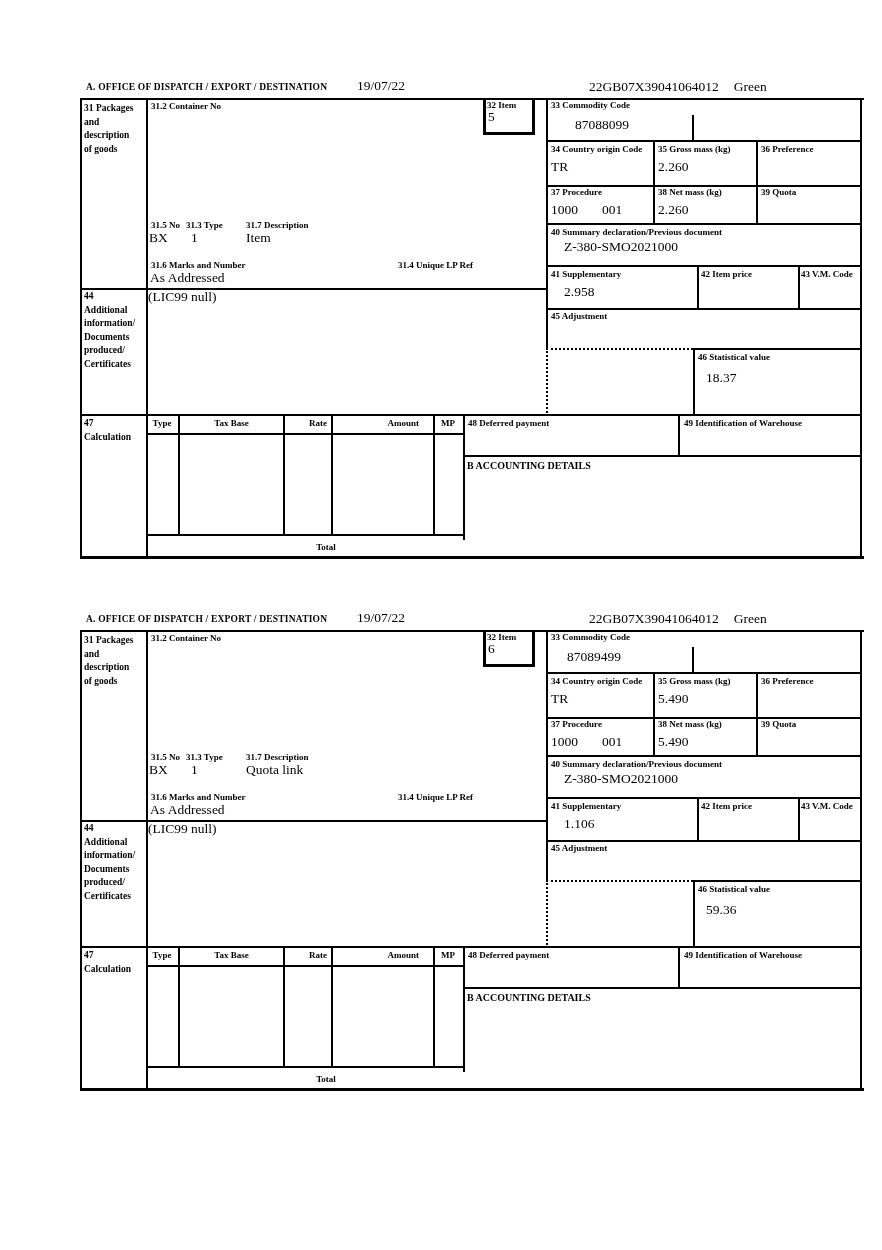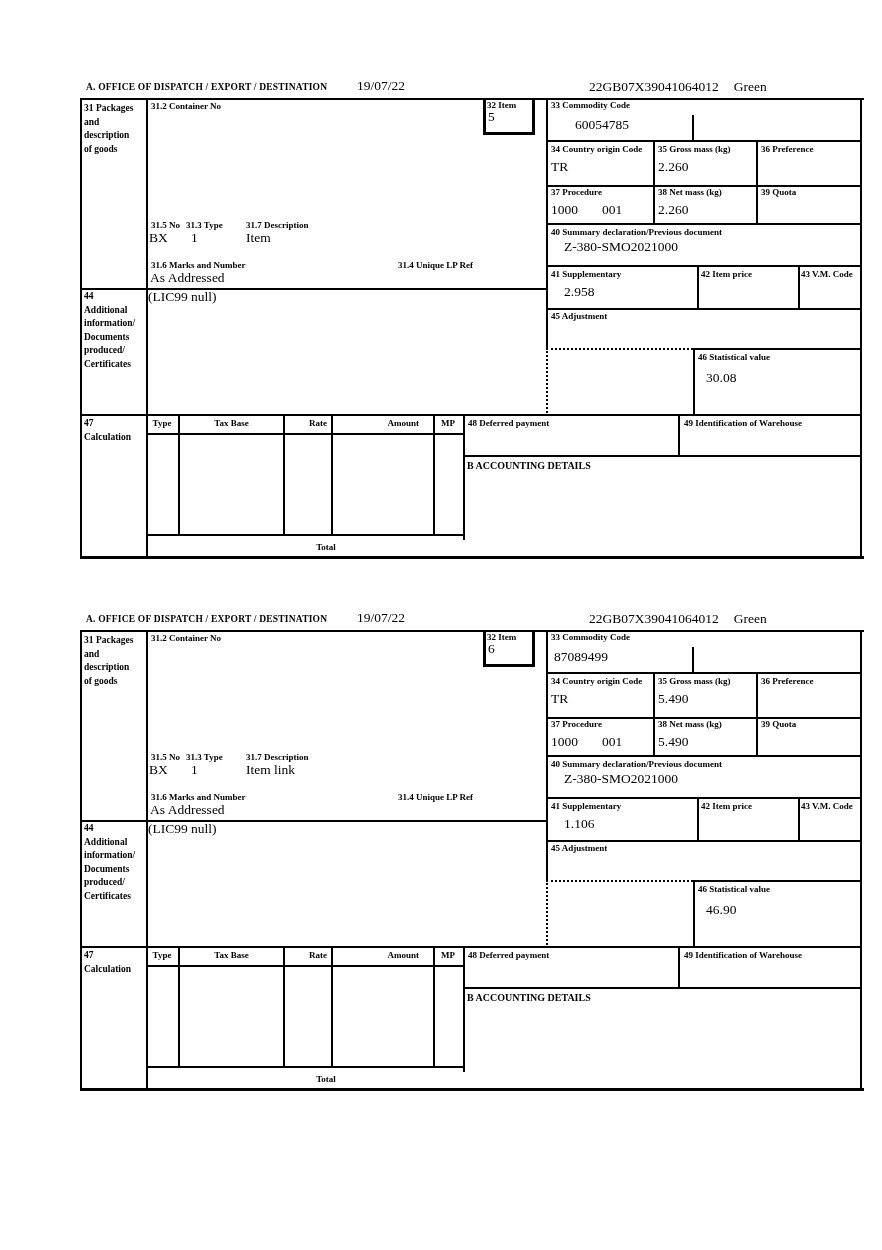--- a/index.html
+++ b/index.html
@@ -30,21 +30,21 @@
   <div class="lab col-lab" style="left:84px;top:24px;width:62px">31 Packages
 and
 description
 of goods</div>
   <div class="lab" style="left:151px;top:23px">31.2 Container No</div>
 
   <div class="lab" style="left:487px;top:22px">32 Item</div>
   <div class="val" style="left:488px;top:31px">5</div>
 
   <div class="lab" style="left:551px;top:22px">33 Commodity Code</div>
-  <div class="val" style="left:575px;top:39px">60054785</div>
+  <div class="val" style="left:575px;top:39px">87088099</div>
 
   <div class="lab" style="left:551px;top:66px">34 Country origin Code</div>
   <div class="val" style="left:551px;top:81px">TR</div>
   <div class="lab" style="left:658px;top:66px">35 Gross mass (kg)</div>
   <div class="val" style="left:658px;top:81px">2.260</div>
   <div class="lab" style="left:761px;top:66px">36 Preference</div>
 
   <div class="lab" style="left:551px;top:109px">37 Procedure</div>
   <div class="val" style="left:551px;top:124px"><span>1000</span><span style="margin-left:24px">001</span></div>
   <div class="lab" style="left:658px;top:109px">38 Net mass (kg)</div>
@@ -54,21 +54,21 @@
   <div class="lab" style="left:551px;top:149px">40 Summary declaration/Previous document</div>
   <div class="val" style="left:564px;top:161px">Z-380-SMO2021000</div>
 
   <div class="lab" style="left:551px;top:191px">41 Supplementary</div>
   <div class="val" style="left:564px;top:206px">2.958</div>
   <div class="lab" style="left:701px;top:191px">42 Item price</div>
   <div class="lab" style="left:801px;top:191px">43 V.M. Code</div>
 
   <div class="lab" style="left:551px;top:233px">45 Adjustment</div>
   <div class="lab" style="left:698px;top:274px">46 Statistical value</div>
-  <div class="val" style="left:706px;top:292px">30.08</div>
+  <div class="val" style="left:706px;top:292px">18.37</div>
 
   <div class="lab" style="left:151px;top:142px">31.5 No</div>
   <div class="lab" style="left:186px;top:142px">31.3 Type</div>
   <div class="lab" style="left:246px;top:142px">31.7 Description</div>
   <div class="val" style="left:149px;top:152px">BX</div>
   <div class="val" style="left:191px;top:152px">1</div>
   <div class="val" style="left:246px;top:152px">Item</div>
 
   <div class="lab" style="left:151px;top:182px">31.6 Marks and Number</div>
   <div class="lab" style="left:398px;top:182px">31.4 Unique LP Ref</div>
@@ -137,21 +137,21 @@
   <div class="lab col-lab" style="left:84px;top:24px;width:62px">31 Packages
 and
 description
 of goods</div>
   <div class="lab" style="left:151px;top:23px">31.2 Container No</div>
 
   <div class="lab" style="left:487px;top:22px">32 Item</div>
   <div class="val" style="left:488px;top:31px">6</div>
 
   <div class="lab" style="left:551px;top:22px">33 Commodity Code</div>
-  <div class="val" style="left:554px;top:39px">87089499</div>
+  <div class="val" style="left:567px;top:39px">87089499</div>
 
   <div class="lab" style="left:551px;top:66px">34 Country origin Code</div>
   <div class="val" style="left:551px;top:81px">TR</div>
   <div class="lab" style="left:658px;top:66px">35 Gross mass (kg)</div>
   <div class="val" style="left:658px;top:81px">5.490</div>
   <div class="lab" style="left:761px;top:66px">36 Preference</div>
 
   <div class="lab" style="left:551px;top:109px">37 Procedure</div>
   <div class="val" style="left:551px;top:124px"><span>1000</span><span style="margin-left:24px">001</span></div>
   <div class="lab" style="left:658px;top:109px">38 Net mass (kg)</div>
@@ -161,28 +161,28 @@
   <div class="lab" style="left:551px;top:149px">40 Summary declaration/Previous document</div>
   <div class="val" style="left:564px;top:161px">Z-380-SMO2021000</div>
 
   <div class="lab" style="left:551px;top:191px">41 Supplementary</div>
   <div class="val" style="left:564px;top:206px">1.106</div>
   <div class="lab" style="left:701px;top:191px">42 Item price</div>
   <div class="lab" style="left:801px;top:191px">43 V.M. Code</div>
 
   <div class="lab" style="left:551px;top:233px">45 Adjustment</div>
   <div class="lab" style="left:698px;top:274px">46 Statistical value</div>
-  <div class="val" style="left:706px;top:292px">46.90</div>
+  <div class="val" style="left:706px;top:292px">59.36</div>
 
   <div class="lab" style="left:151px;top:142px">31.5 No</div>
   <div class="lab" style="left:186px;top:142px">31.3 Type</div>
   <div class="lab" style="left:246px;top:142px">31.7 Description</div>
   <div class="val" style="left:149px;top:152px">BX</div>
   <div class="val" style="left:191px;top:152px">1</div>
-  <div class="val" style="left:246px;top:152px">Item link</div>
+  <div class="val" style="left:246px;top:152px">Quota link</div>
 
   <div class="lab" style="left:151px;top:182px">31.6 Marks and Number</div>
   <div class="lab" style="left:398px;top:182px">31.4 Unique LP Ref</div>
   <div class="val" style="left:150px;top:192px">As Addressed</div>
 
   <div class="lab col-lab" style="left:84px;top:212px;width:64px">44
 Additional
 information/
 Documents
 produced/

